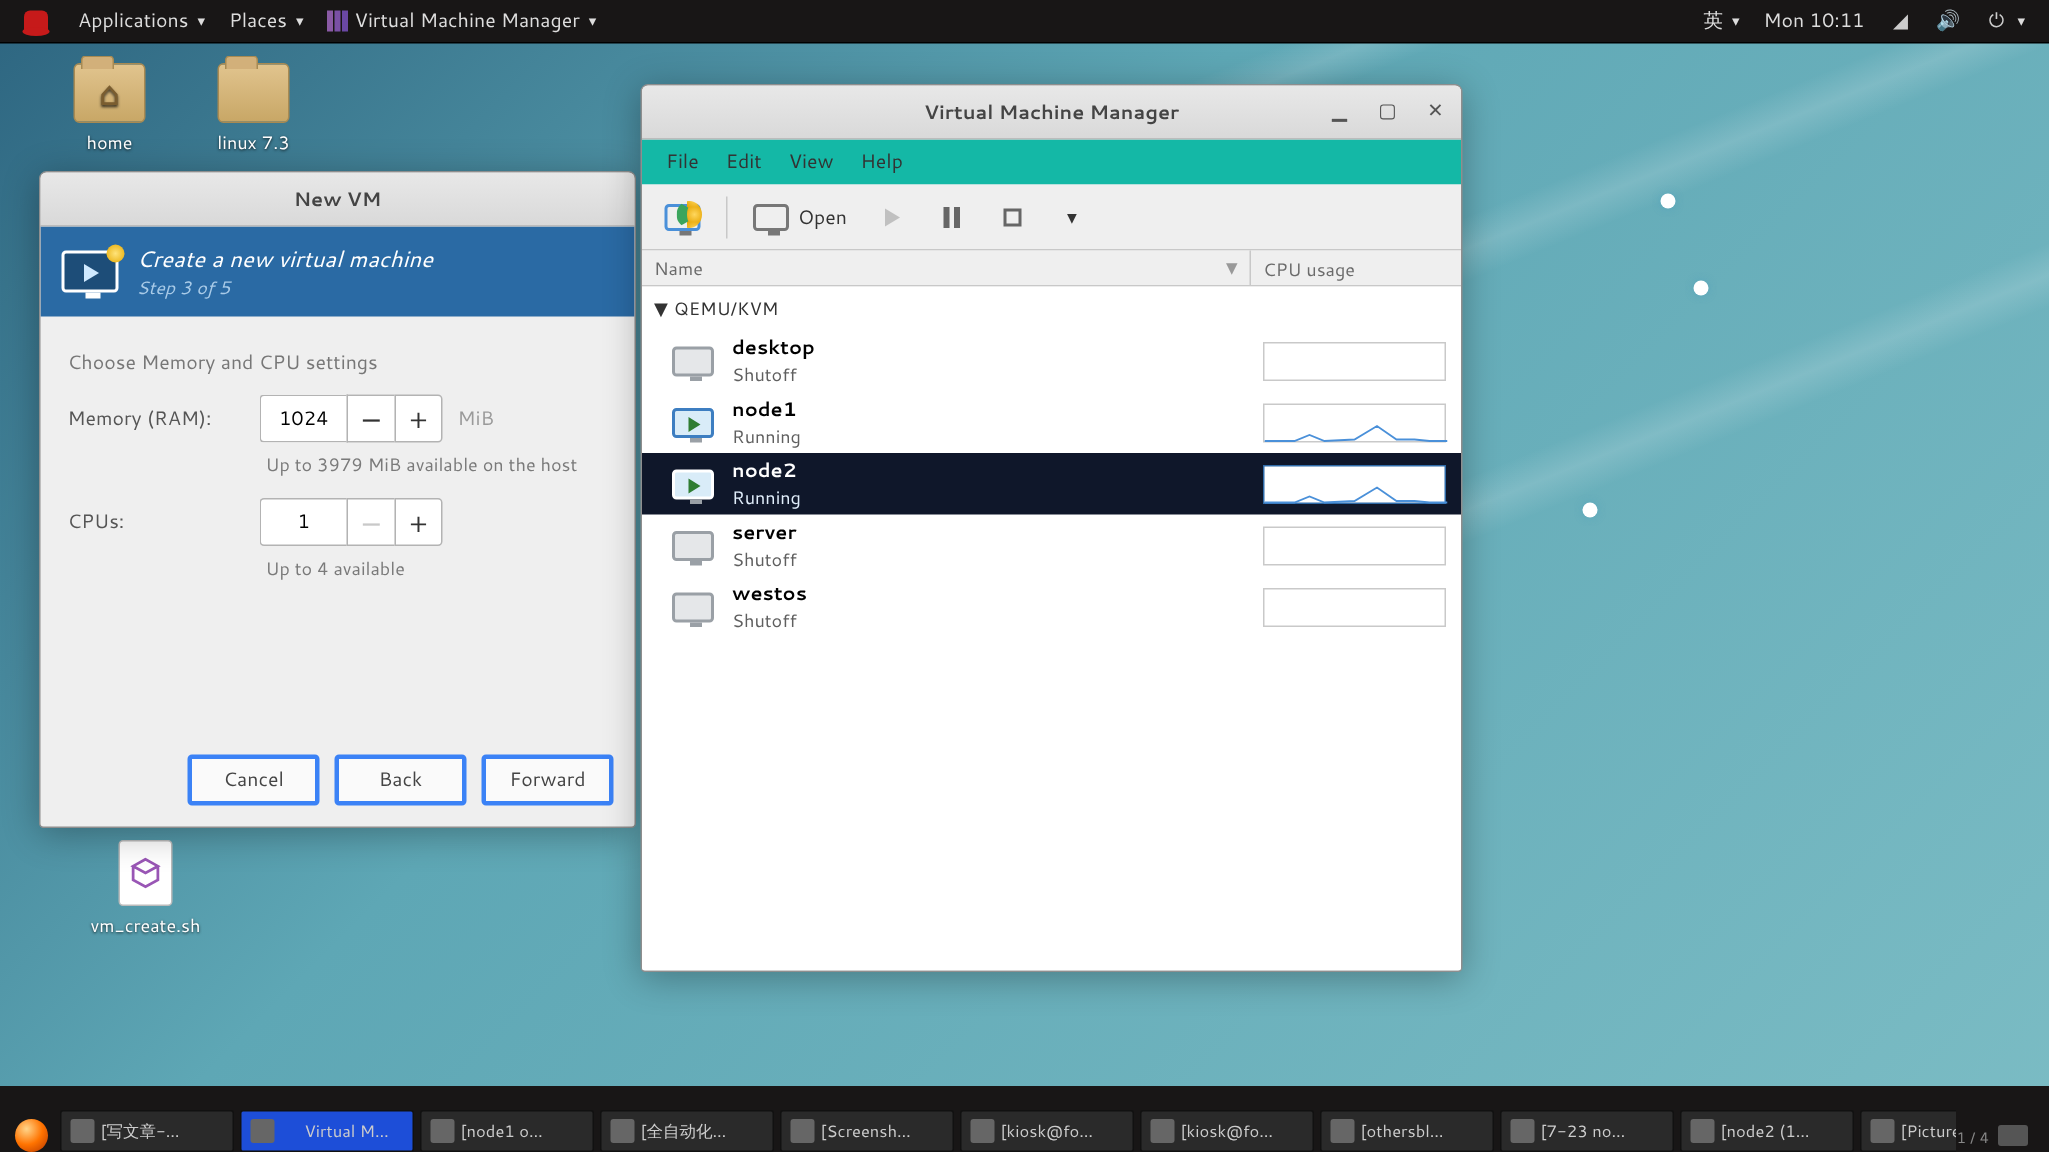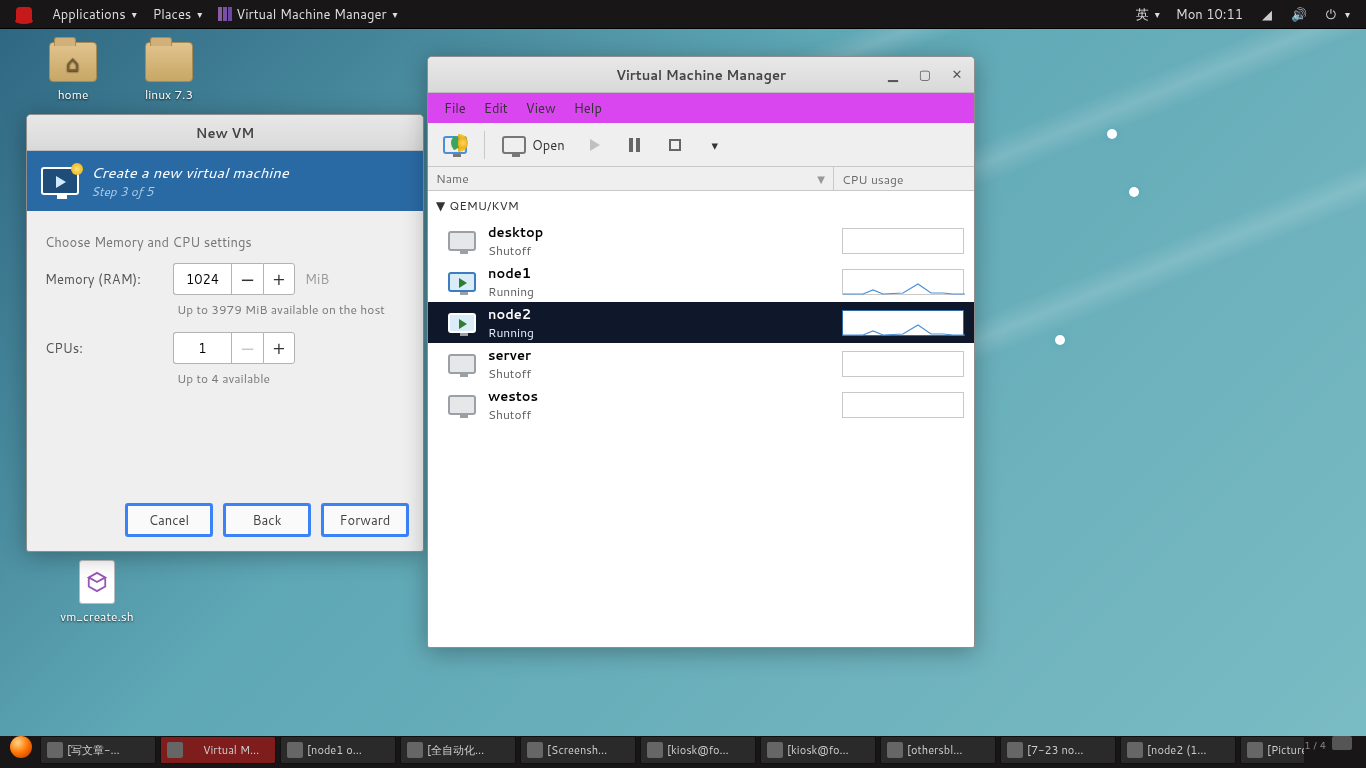--- a/index.html
+++ b/index.html
@@ -23,21 +23,21 @@
   .folder-glyph{ background:linear-gradient(#e1c48e,#c8a766); border-radius:4px; position:relative; border:1px solid #a88a52;}
   .folder-glyph::before{ content:""; position:absolute; top:-6px; left:4px; width:20px; height:8px; background:#d2b07a; border-radius:3px 3px 0 0; border:1px solid #a88a52; border-bottom:none;}
   .home-icn::after{ content:"⌂"; position:absolute; inset:0; display:flex; align-items:center; justify-content:center; font-size:22px; color:#7a5d2f; }
   .file-glyph{ width:36px; height:44px; margin:0 auto 4px; background:#fff; border:1px solid #bbb; border-radius:3px; display:flex; align-items:center; justify-content:center;}
   .file-glyph svg{ width:22px; height:22px;}
   
   .win { position:absolute; background:#efefef; border:1px solid #8e8e8e; border-radius:5px 5px 3px 3px; box-shadow:0 4px 24px rgba(0,0,0,.3); overflow:hidden; }
   .titlebar { height:36px; background:linear-gradient(#e8e8e8,#d9d9d9); border-bottom:1px solid #bcbcbc; display:flex; align-items:center; justify-content:center; position:relative; font-size:13px; font-weight:bold; color:#444; }
   .w-controls { position:absolute; right:6px; top:6px; display:flex; gap:10px; align-items:center; }
   .wc-btn { width:22px; height:22px; display:flex; align-items:center; justify-content:center; border-radius:3px; color:#555; cursor:default;}
-  .menubar { height:30px; background:#d946ef; display:flex; align-items:center; gap:2px; padding:0 8px; font-size:13px; color:#333; }
+  .menubar { height:30px; background:#14b8a6; display:flex; align-items:center; gap:2px; padding:0 8px; font-size:13px; color:#333; }
   .menubar span { padding:4px 8px; border-radius:3px; }
   .toolbar { height:44px; background:#efefef; display:flex; align-items:center; padding:0 8px; gap:6px; border-bottom:1px solid #c8c8c8;}
   .tbtn { height:32px; min-width:34px; border:1px solid transparent; border-radius:3px; display:flex; align-items:center; justify-content:center; gap:6px; padding:0 6px; font-size:13px; color:#333;}
   .tbtn.disabled{ opacity:.45; }
   .tsep{ width:1px; height:28px; background:#c8c8c8; margin:0 4px;}
   .mon-icn{ width:24px; height:18px; border:2px solid #777; border-radius:3px; position:relative; display:inline-block;}
   .mon-icn::after{ content:""; position:absolute; bottom:-5px; left:8px; width:8px; height:3px; background:#777;}
   .mon-icn.play{ border-color:#4a90d9;}
   .mon-icn.play::before{ content:""; position:absolute; left:6px; top:3px; border-left:7px solid #3ba55d; border-top:4px solid transparent; border-bottom:4px solid transparent;}
   .mon-icn.star::before{ content:""; position:absolute; right:-4px; top:-4px; width:10px; height:10px; background:radial-gradient(#ffd75e,#e6a400); border-radius:50%;}
@@ -75,23 +75,23 @@
   .spin{ display:flex; }
   .spin input{ width:58px; height:32px; border:1px solid #b3b3b3; border-right:none; border-radius:3px 0 0 3px; text-align:center; font-size:13px; background:#fff;}
   .spin .sb{ width:32px; height:32px; border:1px solid #b3b3b3; background:#fff; display:flex; align-items:center; justify-content:center; font-size:18px; color:#333;}
   .spin .sb.minus{ border-right:none;}
   .spin .sb.plus{ border-radius:0 3px 3px 0;}
   .spin .sb.disabled{ color:#c9c9c9;}
   .hint{ font-size:12px; color:#7a7a7a; margin-left:132px; margin-bottom:14px;}
   .wiz-footer{ position:absolute; left:0; right:0; bottom:0; padding:14px; display:flex; gap:10px; justify-content:flex-end; border-top:none; }
   .btn{ min-width:88px; height:34px; border:3px solid #3b82f6; background:#fafafa; border-radius:3px; font-size:13px; color:#444; display:flex; align-items:center; justify-content:center;}
   
-  #bottombar { position:absolute; left:0; right:0; bottom:0; height:32px; background:#181616; display:flex; align-items:flex-start; z-index:100; padding:0 4px;}
+  #bottombar { position:absolute; left:0; right:0; bottom:0; height:44px; background:#181616; display:flex; align-items:flex-end; z-index:100; padding:0 4px;}
   .task{ flex:0 0 116px; height:28px; margin:0 2px; background:#2a2a2a; border:1px solid #111; border-radius:2px; color:#ccc; font-size:11px; display:flex; align-items:center; gap:4px; padding:0 6px; overflow:hidden; white-space:nowrap;}
-  .task.active{ background:#7f1d1d;gap:20px;}
+  .task.active{ background:#1d4ed8;gap:20px;}
   .task .ti{ width:16px; height:16px; flex:0 0 16px; border-radius:2px;}
   #bottombar .right{ margin-left:auto; display:flex; align-items:center; gap:6px; color:#888; font-size:10px; padding-right:10px;}
   .ws-ind{ width:20px; height:14px; background:#555; border-radius:2px; display:inline-block;}
   .foxicon{ width:22px; height:22px; border-radius:50%; background:radial-gradient(circle at 35% 30%,#ffd58a,#ff7300 50%,#b33400 100%); position:relative; margin:0 6px;}
 </style>
 </head>
 <body>
 
 <div class="bgdeco">
   <div class="stripe" style="top:60px; left:780px; transform:rotate(-22deg);"></div>

